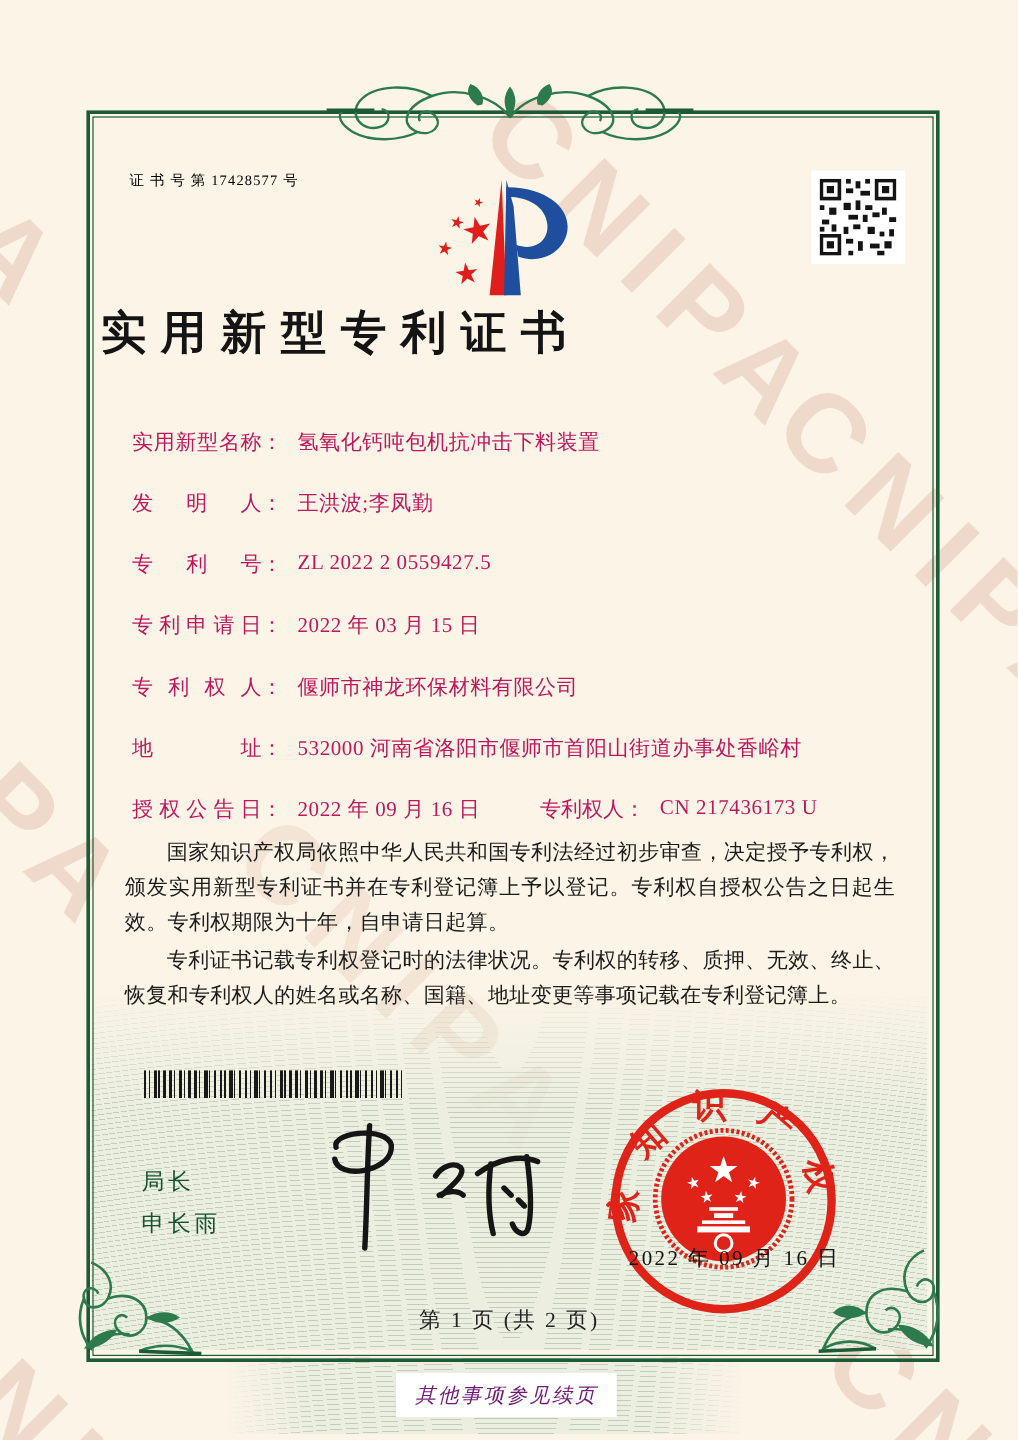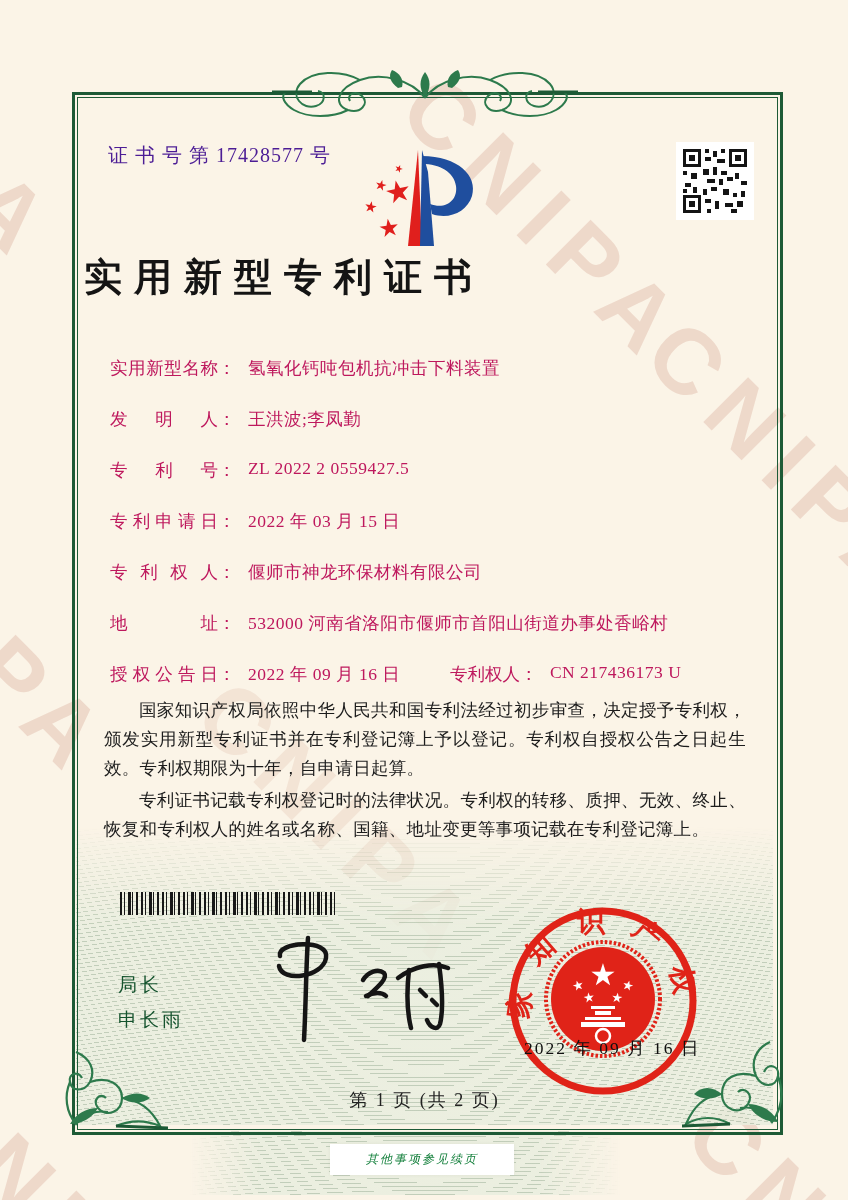--- a/index.html
+++ b/index.html
@@ -23,21 +23,21 @@
       linear-gradient(rgba(232,237,222,0.85),rgba(232,237,222,0.85));
     -webkit-mask-image:linear-gradient(to bottom,transparent 0,#000 100px);
     mask-image:linear-gradient(to bottom,transparent 0,#000 100px);}
   .waves2{position:absolute;left:190px;top:1131px;width:430px;height:64px;z-index:1;
     background:
       repeating-radial-gradient(1400px 900px at 240px 1000px, rgba(96,128,96,0.30) 0 1px, rgba(0,0,0,0) 1px 6.5px),
       linear-gradient(rgba(232,237,222,0.85),rgba(232,237,222,0.85));
     -webkit-mask-image:linear-gradient(to right,transparent 0,#000 70px,#000 350px,transparent 100%);
     mask-image:linear-gradient(to right,transparent 0,#000 70px,#000 350px,transparent 100%);}
 
-  .certno{position:absolute;left:108px;top:142px;z-index:3;font-size:20px;letter-spacing:1px;color:#4c1d95;}
+  .certno{position:absolute;left:108px;top:142px;z-index:3;font-size:12px;letter-spacing:1px;color:#000000;}
 
   .qrbox{position:absolute;left:676px;top:142px;width:78px;height:78px;background:#fff;z-index:3;
          display:flex;align-items:center;justify-content:center;}
 
   .logo{position:absolute;left:352px;top:142px;z-index:3;}
 
   .title{position:absolute;left:72px;top:252px;width:705px;z-index:3;text-align:left;
          font-size:38px;font-weight:bold;letter-spacing:12px;padding-left:12px;box-sizing:border-box;color:#141414;}
 
   .frow{position:absolute;left:110px;width:640px;z-index:3;font-size:17.5px;color:#be185d;white-space:nowrap;}
@@ -57,22 +57,22 @@
 
   .officer{position:absolute;left:118px;z-index:3;font-family:"Liberation Sans","DejaVu Sans",sans-serif;
            font-size:19px;letter-spacing:3px;color:#14532d;}
   .sig{position:absolute;left:246px;top:928px;z-index:4;}
 
   .seal{position:absolute;left:505px;top:903px;z-index:4;}
   .sealdate{position:absolute;left:524px;top:1036px;z-index:5;font-size:17.5px;letter-spacing:2px;color:#101010;}
 
   .pagenum{position:absolute;left:72px;top:1088px;width:705px;text-align:center;z-index:3;
            font-size:18px;letter-spacing:2px;color:#222;}
-  .notebox{position:absolute;left:330px;top:1144px;z-index:3;background:#fff;padding:7px 36px;
-           font-size:12px;font-style:italic;letter-spacing:2px;color:#15803d;box-shadow:0 0 4px rgba(0,0,0,0.05);}
+  .notebox{position:absolute;left:330px;top:1144px;z-index:3;background:#fff;padding:7px 16px;
+           font-size:17px;font-style:italic;letter-spacing:2px;color:#701a75;box-shadow:0 0 4px rgba(0,0,0,0.05);}
 
   .ornament{position:absolute;z-index:3;pointer-events:none;}
 </style>
 </head>
 <body>
 
 <div class="page">
 
   <div class="wm" style="left:-175px;top:-45px">CNIPA</div>
   <div class="wm" style="left:455px;top:55px">CNIPA</div>

